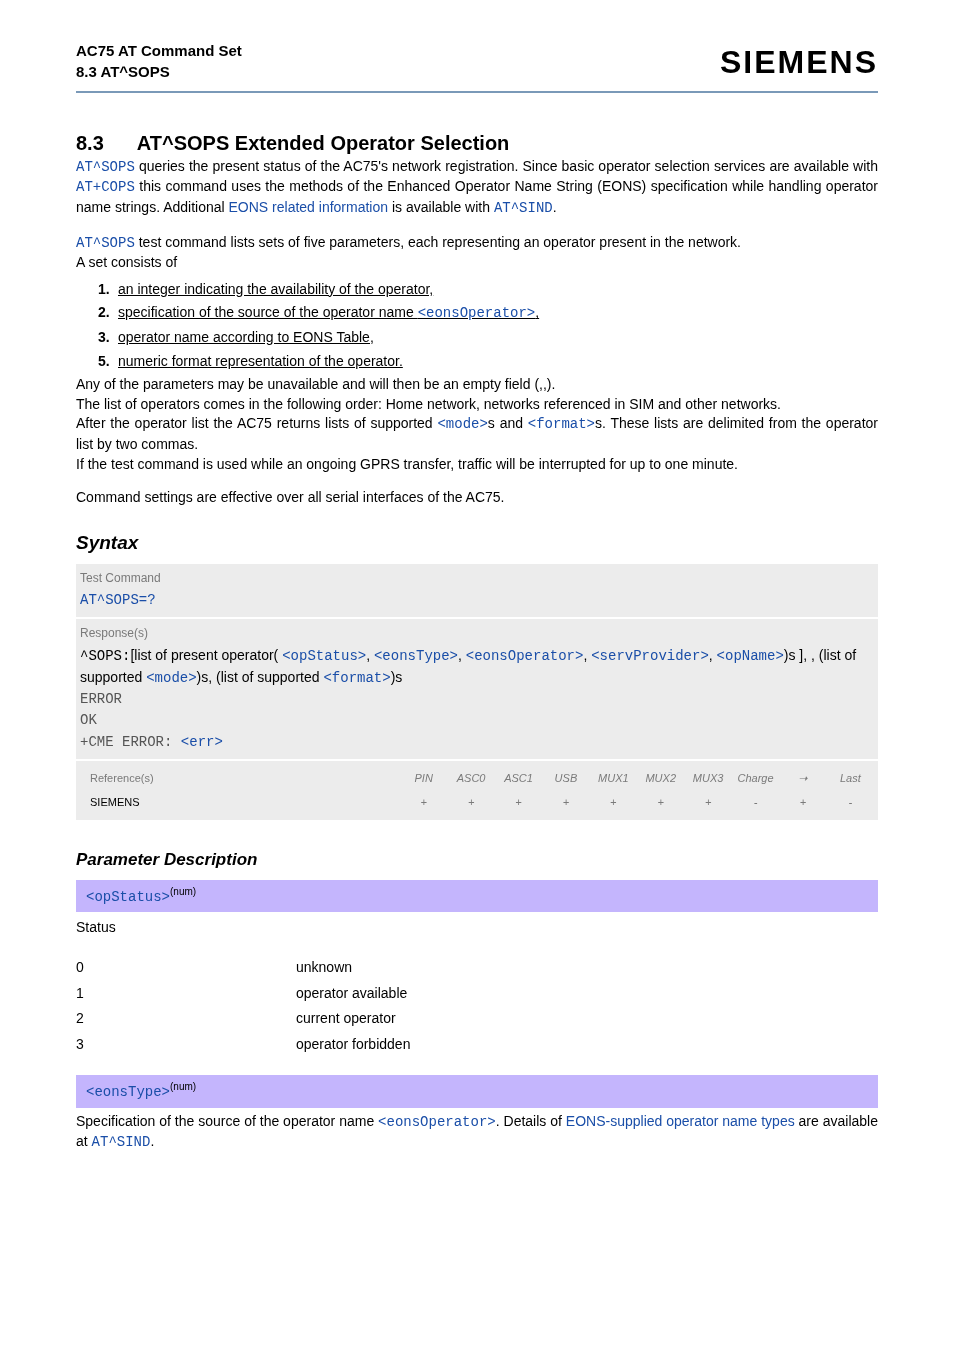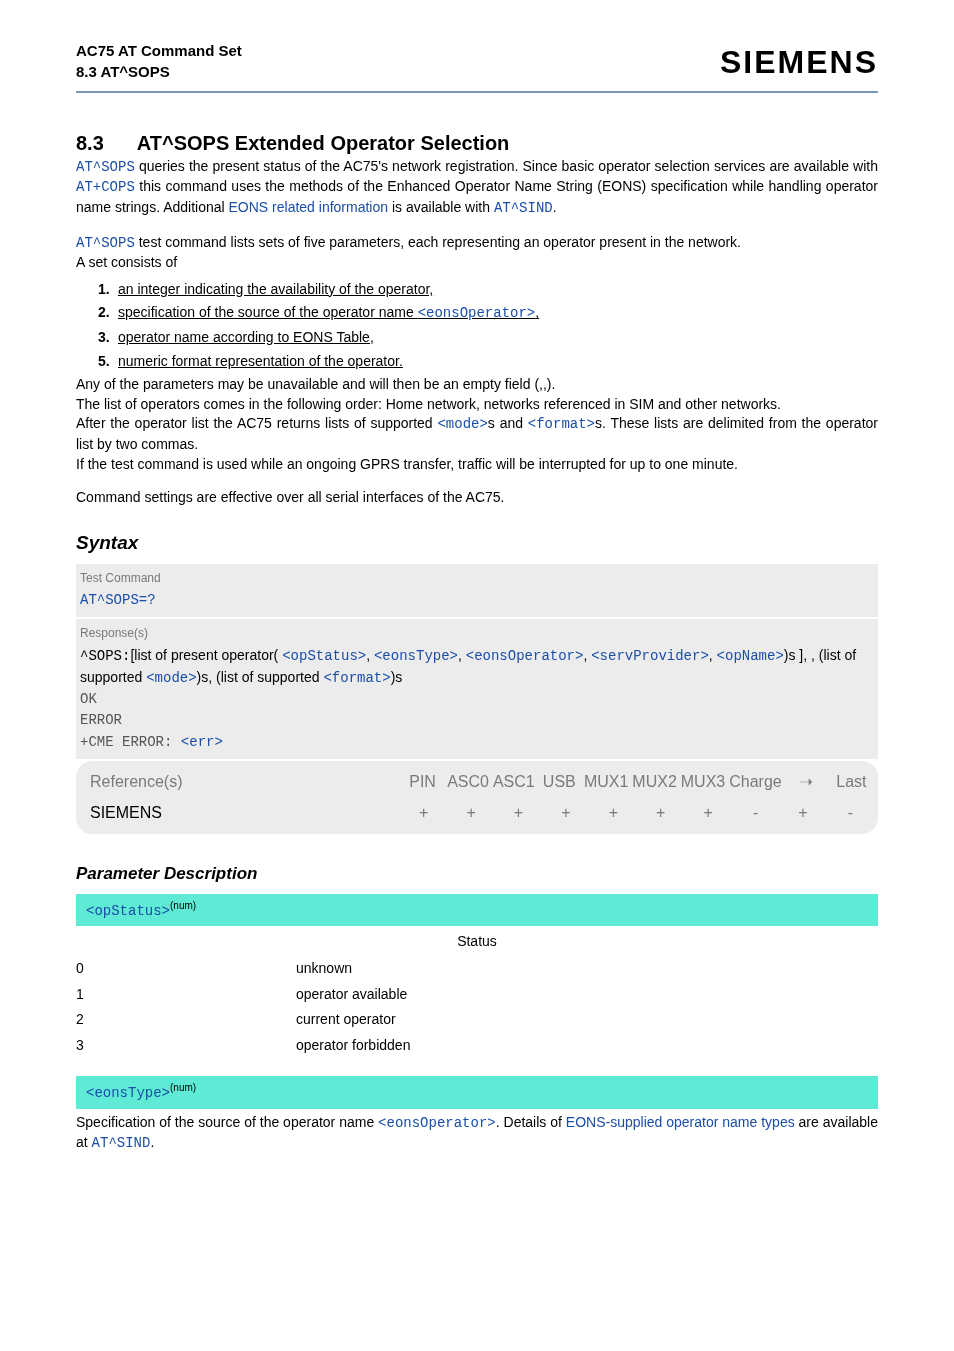--- a/index.html
+++ b/index.html
@@ -24,35 +24,35 @@
     .link { color: #1a4ea8; }
     .block-gap { margin-top: 14px; }
     ol.numlist { list-style: none; padding-left: 22px; margin-top: 7px; text-decoration: underline; }
     ol.numlist li { margin: 4px 0; }
     ol.numlist li .n { font-weight: bold; display: inline-block; width: 20px; }
     h3.syntax { font-style: italic; font-weight: bold; font-size: 19px; margin-top: 22px; margin-bottom: 8px; }
     .greybox { background: #ececec; padding: 6px 4px; margin-bottom: 2px; }
     .greylabel { color: #7a7a7a; font-size: 12px; }
     .greybox .mono { font-size: 14px; }
     .resp-line { line-height: 1.5; }
-    .ref-table { width: 100%; font-size: 16px; margin-top: 2px; border-radius: 16px; }
+    .ref-table { width: 100%; font-size: 11px; margin-top: 2px; }
     .ref-table .row { display: flex; align-items: center; }
     .ref-table .hdr { color: #7a7a7a; }
     .ref-table .lcol { width: 320px; padding: 4px 10px; }
-    .ref-table .cell { flex: 1; text-align: center; padding: 4px 2px; }
+    .ref-table .cell { flex: 1; text-align: center; padding: 4px 2px; font-style: italic; }
     .ref-table .siemens-row { color: #555; }
     .plus { color: #7a7a7a; }
     h3.paramdesc { font-style: italic; font-weight: bold; font-size: 17px; margin-top: 28px; margin-bottom: 8px; }
-    .paramhead { background: #5eead4; padding: 5px 10px; }
+    .paramhead { background: #c4b5fd; padding: 5px 10px; }
     .paramhead .mono { color: #1a4ea8; }
     .paramhead .sup { font-size: 10px; vertical-align: super; }
     .paramtable { margin: 6px 0 18px 0; }
     .paramtable .prow { display: flex; padding: 3px 0; }
     .paramtable .pval { width: 220px; }
-    .paramtable .status-label { margin-left: 0; margin-bottom: 4px; text-align: center; }
+    .paramtable .status-label { margin-left: 0; margin-bottom: 17px; }
   </style>
 </head>
 <body>
 
 <div class="header">
   <div class="header-left">
     <div>AC75 AT Command Set</div>
     <div>8.3 AT^SOPS</div>
   </div>
   <div class="brand">SIEMENS</div>
@@ -91,22 +91,22 @@
 <div class="greybox">
   <div class="greylabel">Test Command</div>
   <div class="mono link" style="margin-top:4px">AT^SOPS=?</div>
 </div>
 
 <div class="greybox">
   <div class="greylabel">Response(s)</div>
   <div class="resp-line" style="margin-top:4px">
     <span class="mono">^SOPS:</span><span>[list of present operator( </span><span class="mono link">&lt;opStatus&gt;</span><span>, </span><span class="mono link">&lt;eonsType&gt;</span><span>, </span><span class="mono link">&lt;eonsOperator&gt;</span><span>, </span><span class="mono link">&lt;servProvider&gt;</span><span>, </span><span class="mono link">&lt;opName&gt;</span><span>)s ], , (list of supported </span><span class="mono link">&lt;mode&gt;</span><span>)s, (list of supported </span><span class="mono link">&lt;format&gt;</span><span>)s</span>
   </div>
+  <div class="mono resp-line" style="color:#555">ERROR</div>
   <div class="mono resp-line" style="color:#555">OK</div>
-  <div class="mono resp-line" style="color:#555">ERROR</div>
   <div class="resp-line">
     <span class="mono" style="color:#555">+CME ERROR: </span><span class="mono link">&lt;err&gt;</span>
   </div>
 </div>
 
 <div class="greybox ref-table">
   <div class="row hdr">
     <div class="lcol">Reference(s)</div>
     <div class="cell">PIN</div>
     <div class="cell">ASC0</div>

